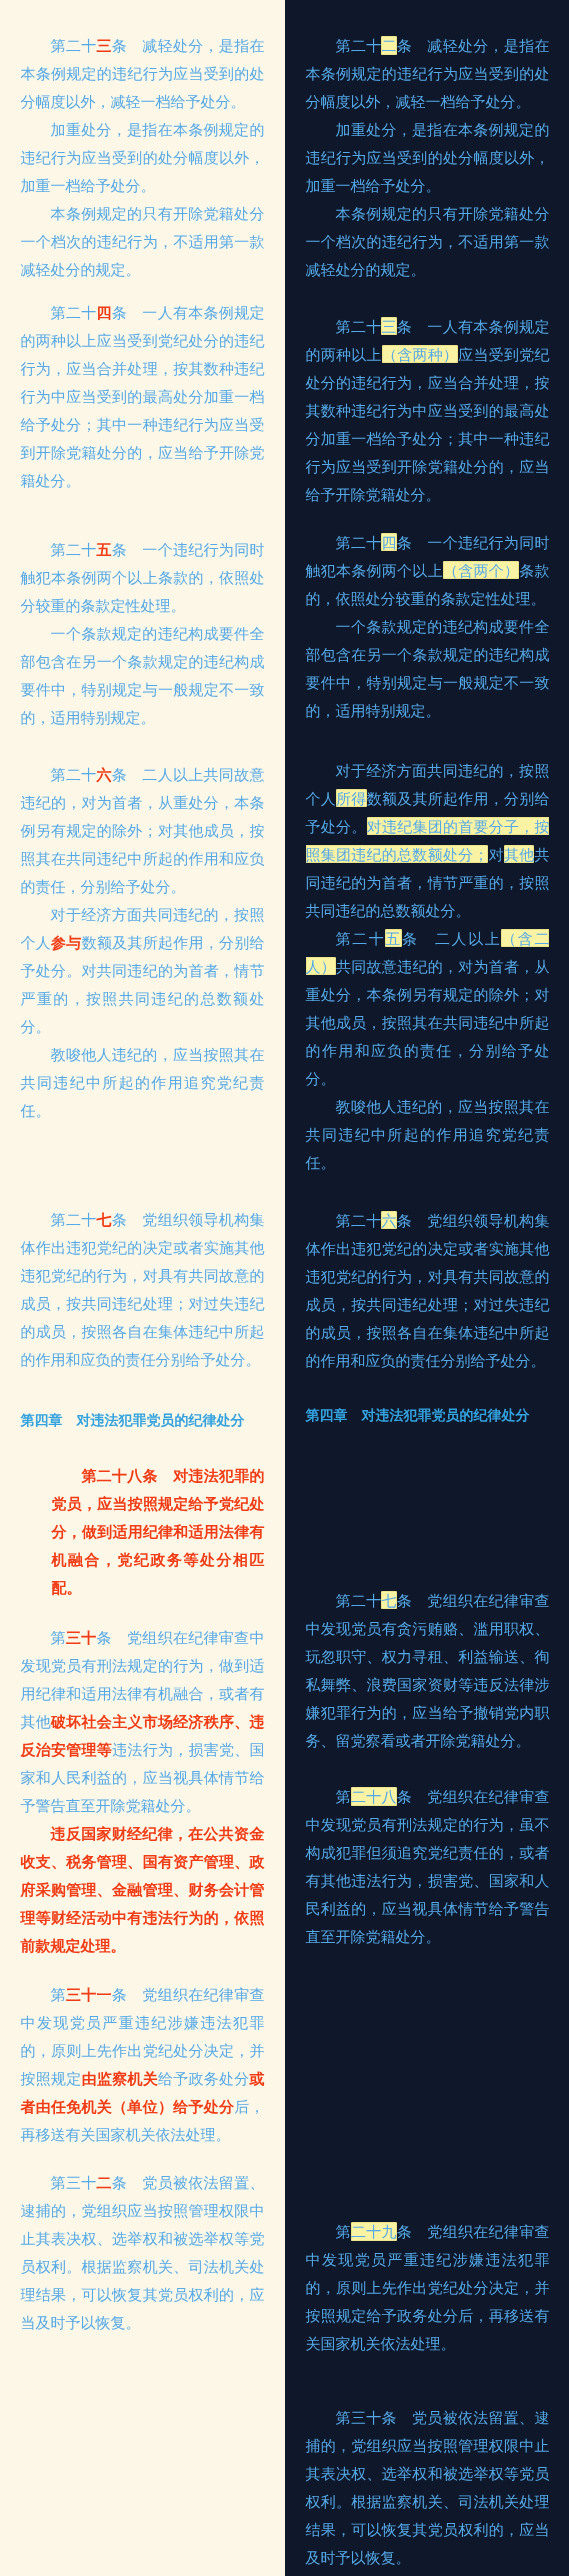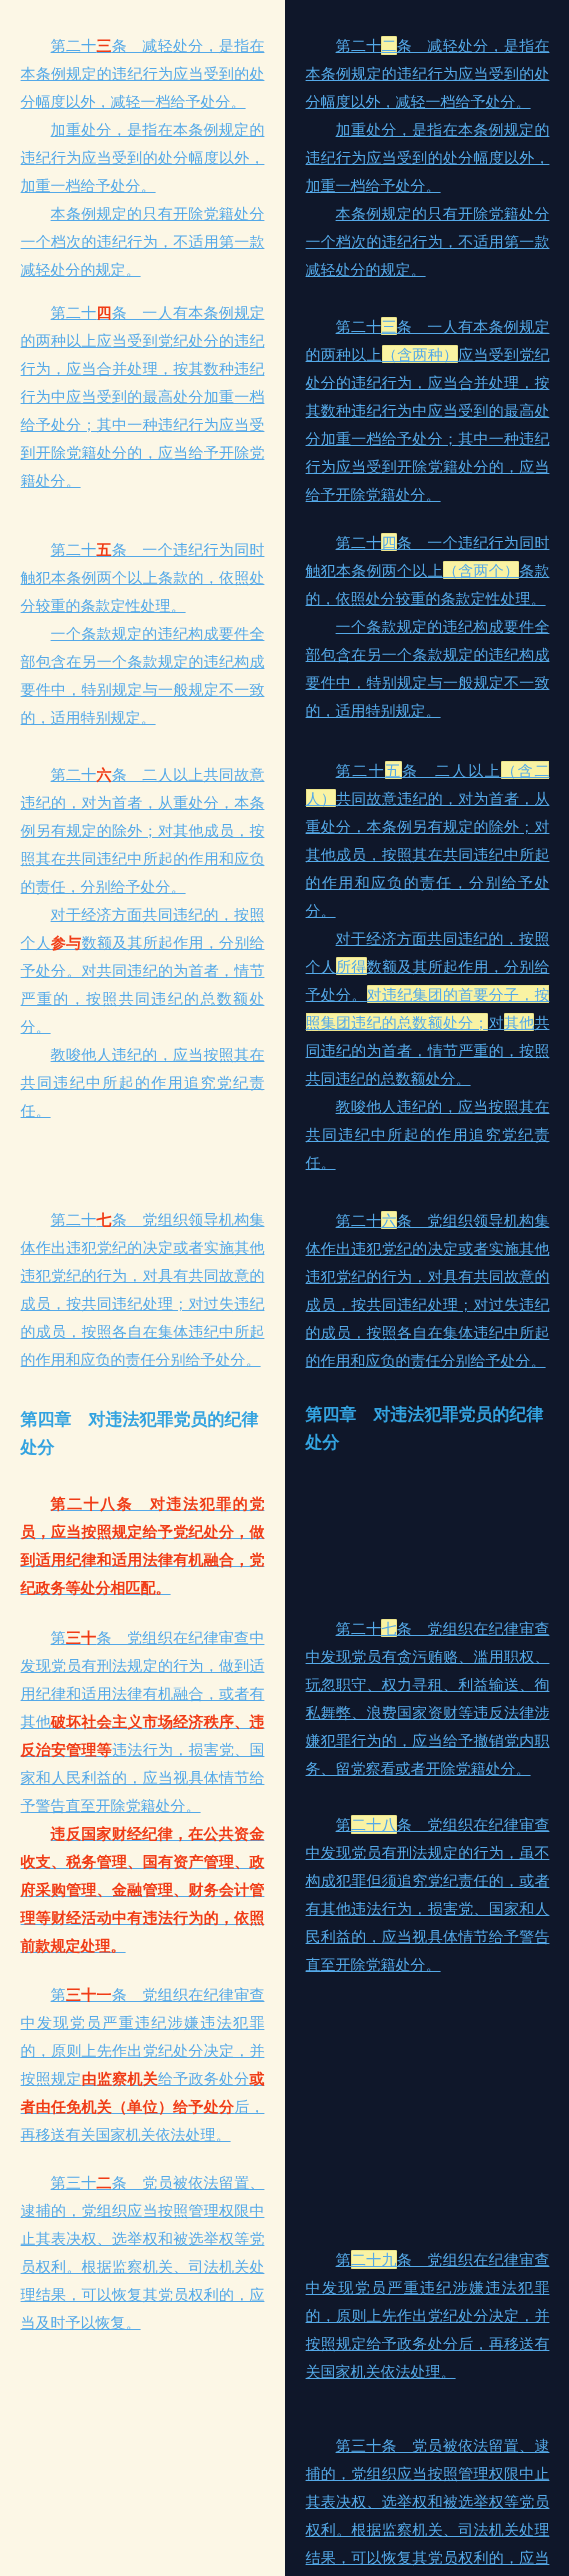--- a/index.html
+++ b/index.html
@@ -17,25 +17,24 @@
   .column-right { background: #0f172a; }
   .article { margin: 0; }
   .para {
     margin: 0;
     font-size: 15px;
     line-height: 28px;
     color: #54A9E8;
     text-align: justify;
     text-indent: 2em;
     word-break: break-all;
-    text-decoration: underline;
   }
   .chapter-heading {
     margin: 0;
-    font-size: 17px;
+    font-size: 14px;
     line-height: 28px;
     font-weight: bold;
     color: #33A3E0;
   }
   .seg-n { }
   .seg-r { color: #F03C16; font-weight: bold; }
   .seg-h {
     background: #F9F3A3;
     box-shadow: inset 0 0 0 0.8px #E8DF82;
     border-radius: 1.6px;
@@ -60,21 +59,21 @@
     </div>
     <div class="article" style="margin-top: 28.5px;">
       <p class="para"><span class="seg-n">第二十</span><span class="seg-r">六</span><span class="seg-n">条　二人以上共同故意违纪的，对为首者，从重处分，本条例另有规定的除外；对其他成员，按照其在共同违纪中所起的作用和应负的责任，分别给予处分。</span></p>
       <p class="para"><span class="seg-n">对于经济方面共同违纪的，按照个人</span><span class="seg-r">参与</span><span class="seg-n">数额及其所起作用，分别给予处分。对共同违纪的为首者，情节严重的，按照共同违纪的总数额处分。</span></p>
       <p class="para"><span class="seg-n">教唆他人违纪的，应当按照其在共同违纪中所起的作用追究党纪责任。</span></p>
     </div>
     <div class="article" style="margin-top: 81px;">
       <p class="para"><span class="seg-n">第二十</span><span class="seg-r">七</span><span class="seg-n">条　党组织领导机构集体作出违犯党纪的决定或者实施其他违犯党纪的行为，对具有共同故意的成员，按共同违纪处理；对过失违纪的成员，按照各自在集体违纪中所起的作用和应负的责任分别给予处分。</span></p>
     </div>
     <div class="chapter-heading" style="margin-top: 32px;">第四章　对违法犯罪党员的纪律处分</div>
-    <div class="article" style="margin-top: 28px;">
+    <div class="article" style="margin-top: 28px; margin-left: 31px;">
       <p class="para"><span class="seg-r">第二十八条　对违法犯罪的党员，应当按照规定给予党纪处分，做到适用纪律和适用法律有机融合，党纪政务等处分相匹配。</span></p>
     </div>
     <div class="article" style="margin-top: 22px;">
       <p class="para"><span class="seg-n">第</span><span class="seg-r">三十</span><span class="seg-n">条　党组织在纪律审查中发现党员有刑法规定的行为，做到适用纪律和适用法律有机融合，或者有其他</span><span class="seg-r">破坏社会主义市场经济秩序、违反治安管理等</span><span class="seg-n">违法行为，损害党、国家和人民利益的，应当视具体情节给予警告直至开除党籍处分。</span></p>
       <p class="para"><span class="seg-r">违反国家财经纪律，在公共资金收支、税务管理、国有资产管理、政府采购管理、金融管理、财务会计管理等财经活动中有违法行为的，依照前款规定处理。</span></p>
     </div>
     <div class="article" style="margin-top: 21.4px;">
       <p class="para"><span class="seg-n">第</span><span class="seg-r">三十一</span><span class="seg-n">条　党组织在纪律审查中发现党员严重违纪涉嫌违法犯罪的，原则上先作出党纪处分决定，并按照规定</span><span class="seg-r">由监察机关</span><span class="seg-n">给予政务处分</span><span class="seg-r">或者由任免机关（单位）给予处分</span><span class="seg-n">后，再移送有关国家机关依法处理。</span></p>
     </div>
     <div class="article" style="margin-top: 20px;">
@@ -88,22 +87,22 @@
       <p class="para"><span class="seg-n">本条例规定的只有开除党籍处分一个档次的违纪行为，不适用第一款减轻处分的规定。</span></p>
     </div>
     <div class="article" style="margin-top: 28.5px;">
       <p class="para"><span class="seg-n">第二十</span><span class="seg-h">三</span><span class="seg-n">条　一人有本条例规定的两种以上</span><span class="seg-h">（含两种）</span><span class="seg-n">应当受到党纪处分的违纪行为，应当合并处理，按其数种违纪行为中应当受到的最高处分加重一档给予处分；其中一种违纪行为应当受到开除党籍处分的，应当给予开除党籍处分。</span></p>
     </div>
     <div class="article" style="margin-top: 20px;">
       <p class="para"><span class="seg-n">第二十</span><span class="seg-h">四</span><span class="seg-n">条　一个违纪行为同时触犯本条例两个以上</span><span class="seg-h">（含两个）</span><span class="seg-n">条款的，依照处分较重的条款定性处理。</span></p>
       <p class="para"><span class="seg-n">一个条款规定的违纪构成要件全部包含在另一个条款规定的违纪构成要件中，特别规定与一般规定不一致的，适用特别规定。</span></p>
     </div>
     <div class="article" style="margin-top: 32px;">
+      <p class="para"><span class="seg-n">对于经济方面共同违纪的，按照个人</span><span class="seg-h">所得</span><span class="seg-n">数额及其所起作用，分别给予处分。</span><span class="seg-h">对违纪集团的首要分子，按照集团违纪的总数额处分；</span><span class="seg-n">对</span><span class="seg-h">其他</span><span class="seg-n">共同违纪的为首者，情节严重的，按照共同违纪的总数额处分。</span></p>
       <p class="para"><span class="seg-n">第二十</span><span class="seg-h">五</span><span class="seg-n">条　二人以上</span><span class="seg-h">（含二人）</span><span class="seg-n">共同故意违纪的，对为首者，从重处分，本条例另有规定的除外；对其他成员，按照其在共同违纪中所起的作用和应负的责任，分别给予处分。</span></p>
-      <p class="para"><span class="seg-n">对于经济方面共同违纪的，按照个人</span><span class="seg-h">所得</span><span class="seg-n">数额及其所起作用，分别给予处分。</span><span class="seg-h">对违纪集团的首要分子，按照集团违纪的总数额处分；</span><span class="seg-n">对</span><span class="seg-h">其他</span><span class="seg-n">共同违纪的为首者，情节严重的，按照共同违纪的总数额处分。</span></p>
       <p class="para"><span class="seg-n">教唆他人违纪的，应当按照其在共同违纪中所起的作用追究党纪责任。</span></p>
     </div>
     <div class="article" style="margin-top: 30px;">
       <p class="para"><span class="seg-n">第二十</span><span class="seg-h">六</span><span class="seg-n">条　党组织领导机构集体作出违犯党纪的决定或者实施其他违犯党纪的行为，对具有共同故意的成员，按共同违纪处理；对过失违纪的成员，按照各自在集体违纪中所起的作用和应负的责任分别给予处分。</span></p>
     </div>
     <div class="chapter-heading" style="margin-top: 26px;">第四章　对违法犯罪党员的纪律处分</div>
     <div class="article" style="margin-top: 158px;">
       <p class="para"><span class="seg-n">第二十</span><span class="seg-h">七</span><span class="seg-n">条　党组织在纪律审查中发现党员有贪污贿赂、滥用职权、玩忽职守、权力寻租、利益输送、徇私舞弊、浪费国家资财等违反法律涉嫌犯罪行为的，应当给予撤销党内职务、留党察看或者开除党籍处分。</span></p>
     </div>
     <div class="article" style="margin-top: 28.5px;">

